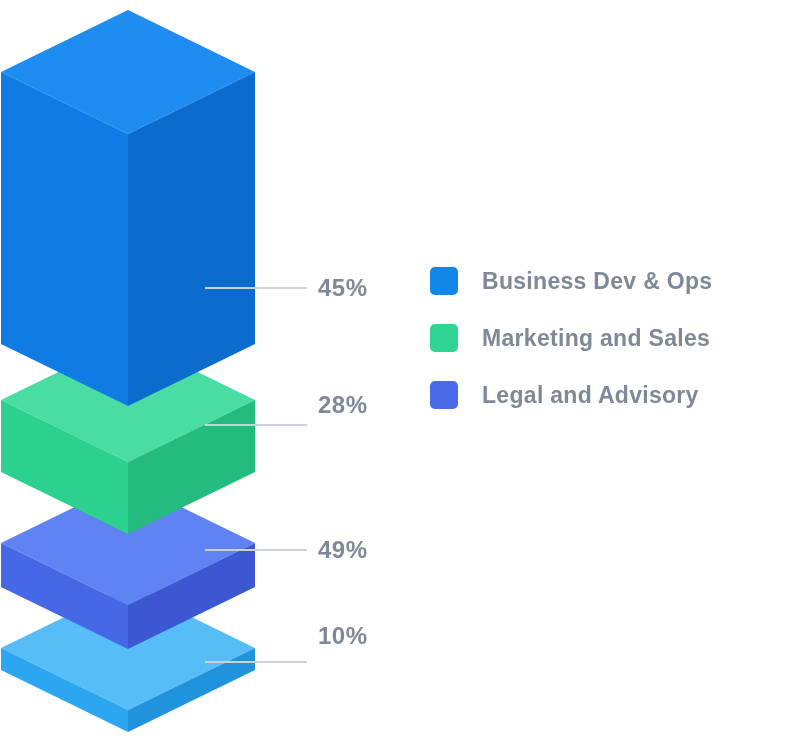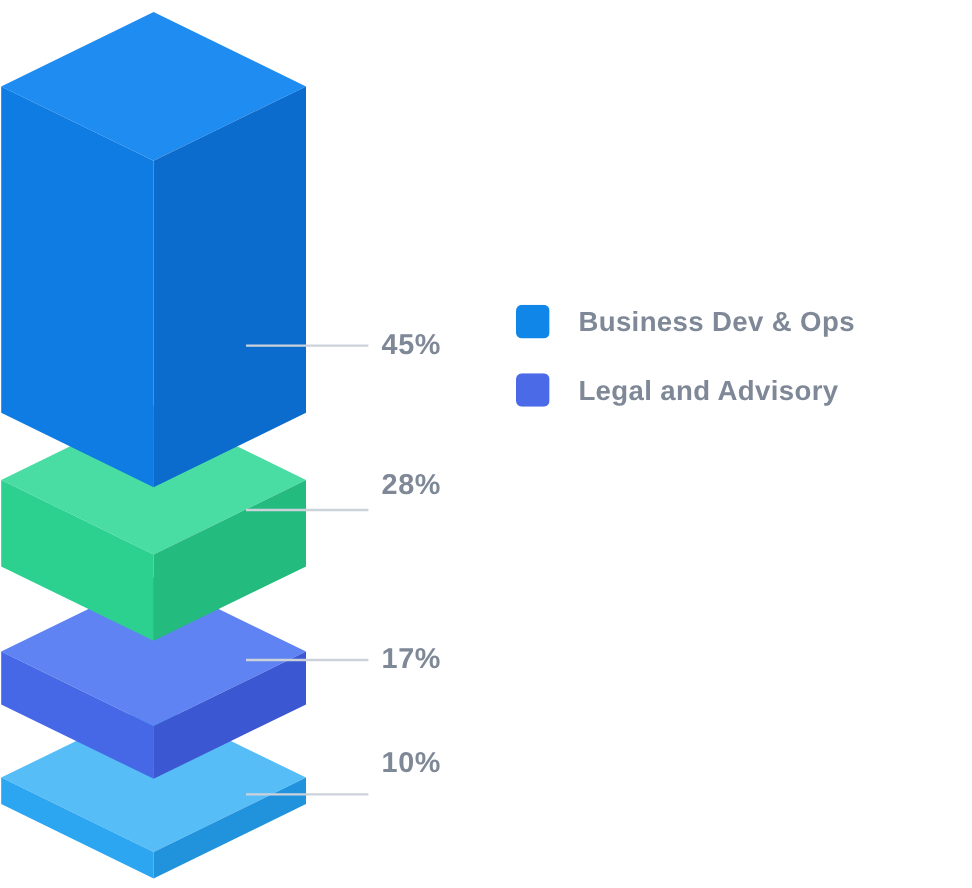--- a/index.html
+++ b/index.html
@@ -26,21 +26,21 @@
     left: 318px;
     transform: translateY(-50%);
     font-size: 24px;
     font-weight: 700;
     letter-spacing: 0.5px;
     white-space: nowrap;
   }
   .legend {
     position: absolute;
     left: 430px;
-    top: 254px;
+    top: 267px;
   }
   .legend-row {
     display: flex;
     align-items: center;
     gap: 24px;
     height: 28px;
     margin-bottom: 29px;
   }
   .swatch {
     display: block;
@@ -72,32 +72,38 @@
       <polygon points="1,72 128,134 128,406 1,344" fill="#0f7ce4"></polygon>
       <polygon points="128,134 255,72 255,344 128,406" fill="#0b6cce"></polygon>
       <line x1="205" y1="288" x2="307" y2="288" stroke="#ccd2d9" stroke-width="2"></line>
       <line x1="205" y1="425" x2="307" y2="425" stroke="#ccd2d9" stroke-width="2"></line>
       <line x1="205" y1="550" x2="307" y2="550" stroke="#ccd2d9" stroke-width="2"></line>
       <line x1="205" y1="662" x2="307" y2="662" stroke="#ccd2d9" stroke-width="2"></line>
     </svg>
 
   <div class="pct" id="pct-0" style="top:288px">45%</div>
   <div class="pct" id="pct-1" style="top:405px">28%</div>
-  <div class="pct" id="pct-2" style="top:550px">17%</div>
+  <div class="pct" id="pct-2" style="top:550px">49%</div>
   <div class="pct" id="pct-3" style="top:636px">10%</div>
 
   <div class="legend">
 
     <div class="legend-row">
       <svg class="swatch" width="28" height="28">
         <rect x="0" y="0" width="28" height="28" rx="5" fill="#1086e8"></rect>
       </svg>
       <span class="legend-label">Business Dev &amp; Ops</span>
     </div>
 
+    <div class="legend-row">
+      <svg class="swatch" width="28" height="28">
+        <rect x="0" y="0" width="28" height="28" rx="5" fill="#2fd492"></rect>
+      </svg>
+      <span class="legend-label">Marketing and Sales</span>
+    </div>
 
     <div class="legend-row">
       <svg class="swatch" width="28" height="28">
         <rect x="0" y="0" width="28" height="28" rx="5" fill="#4a6ae8"></rect>
       </svg>
       <span class="legend-label">Legal and Advisory</span>
     </div>
 
 
   </div>

